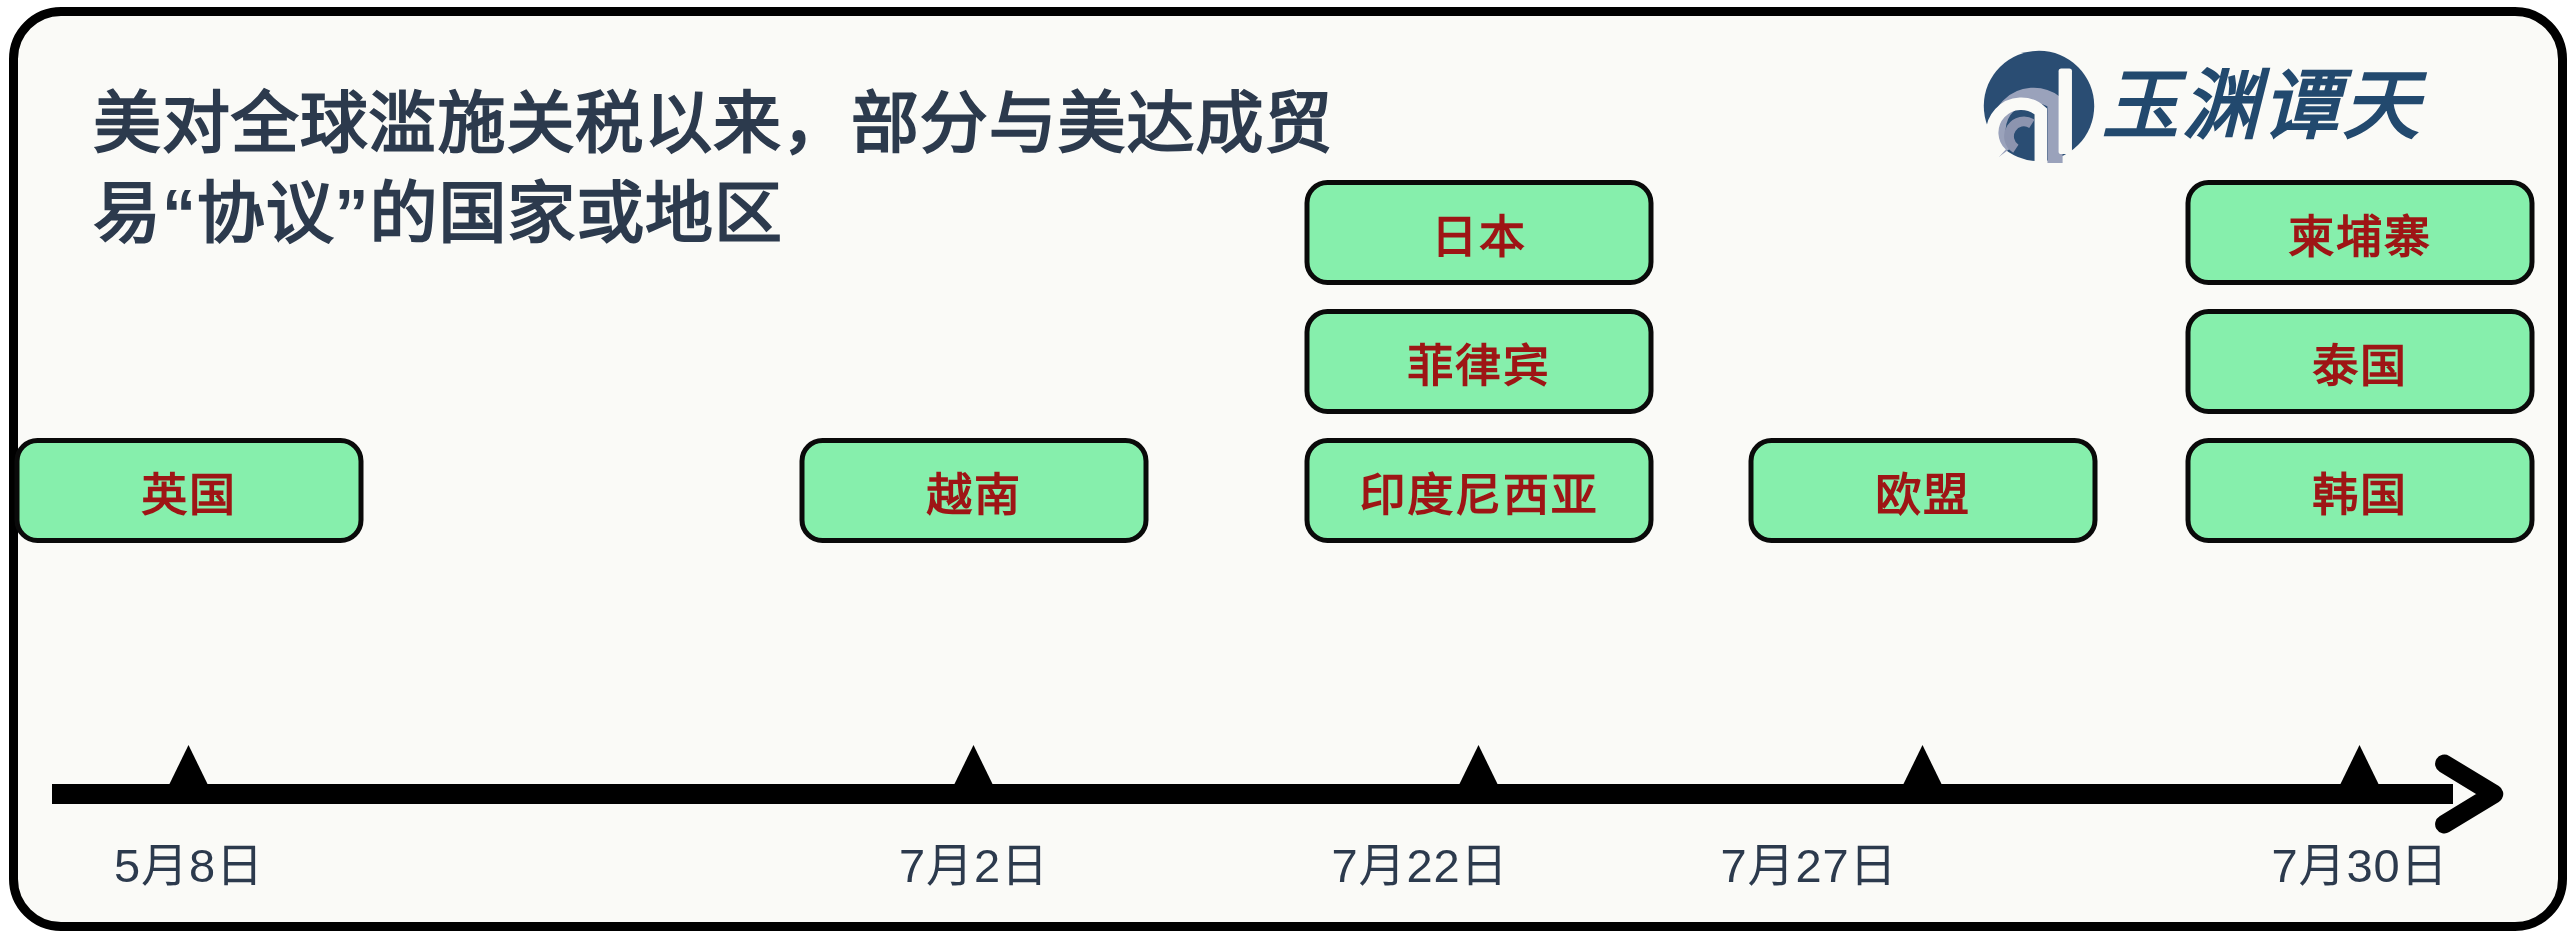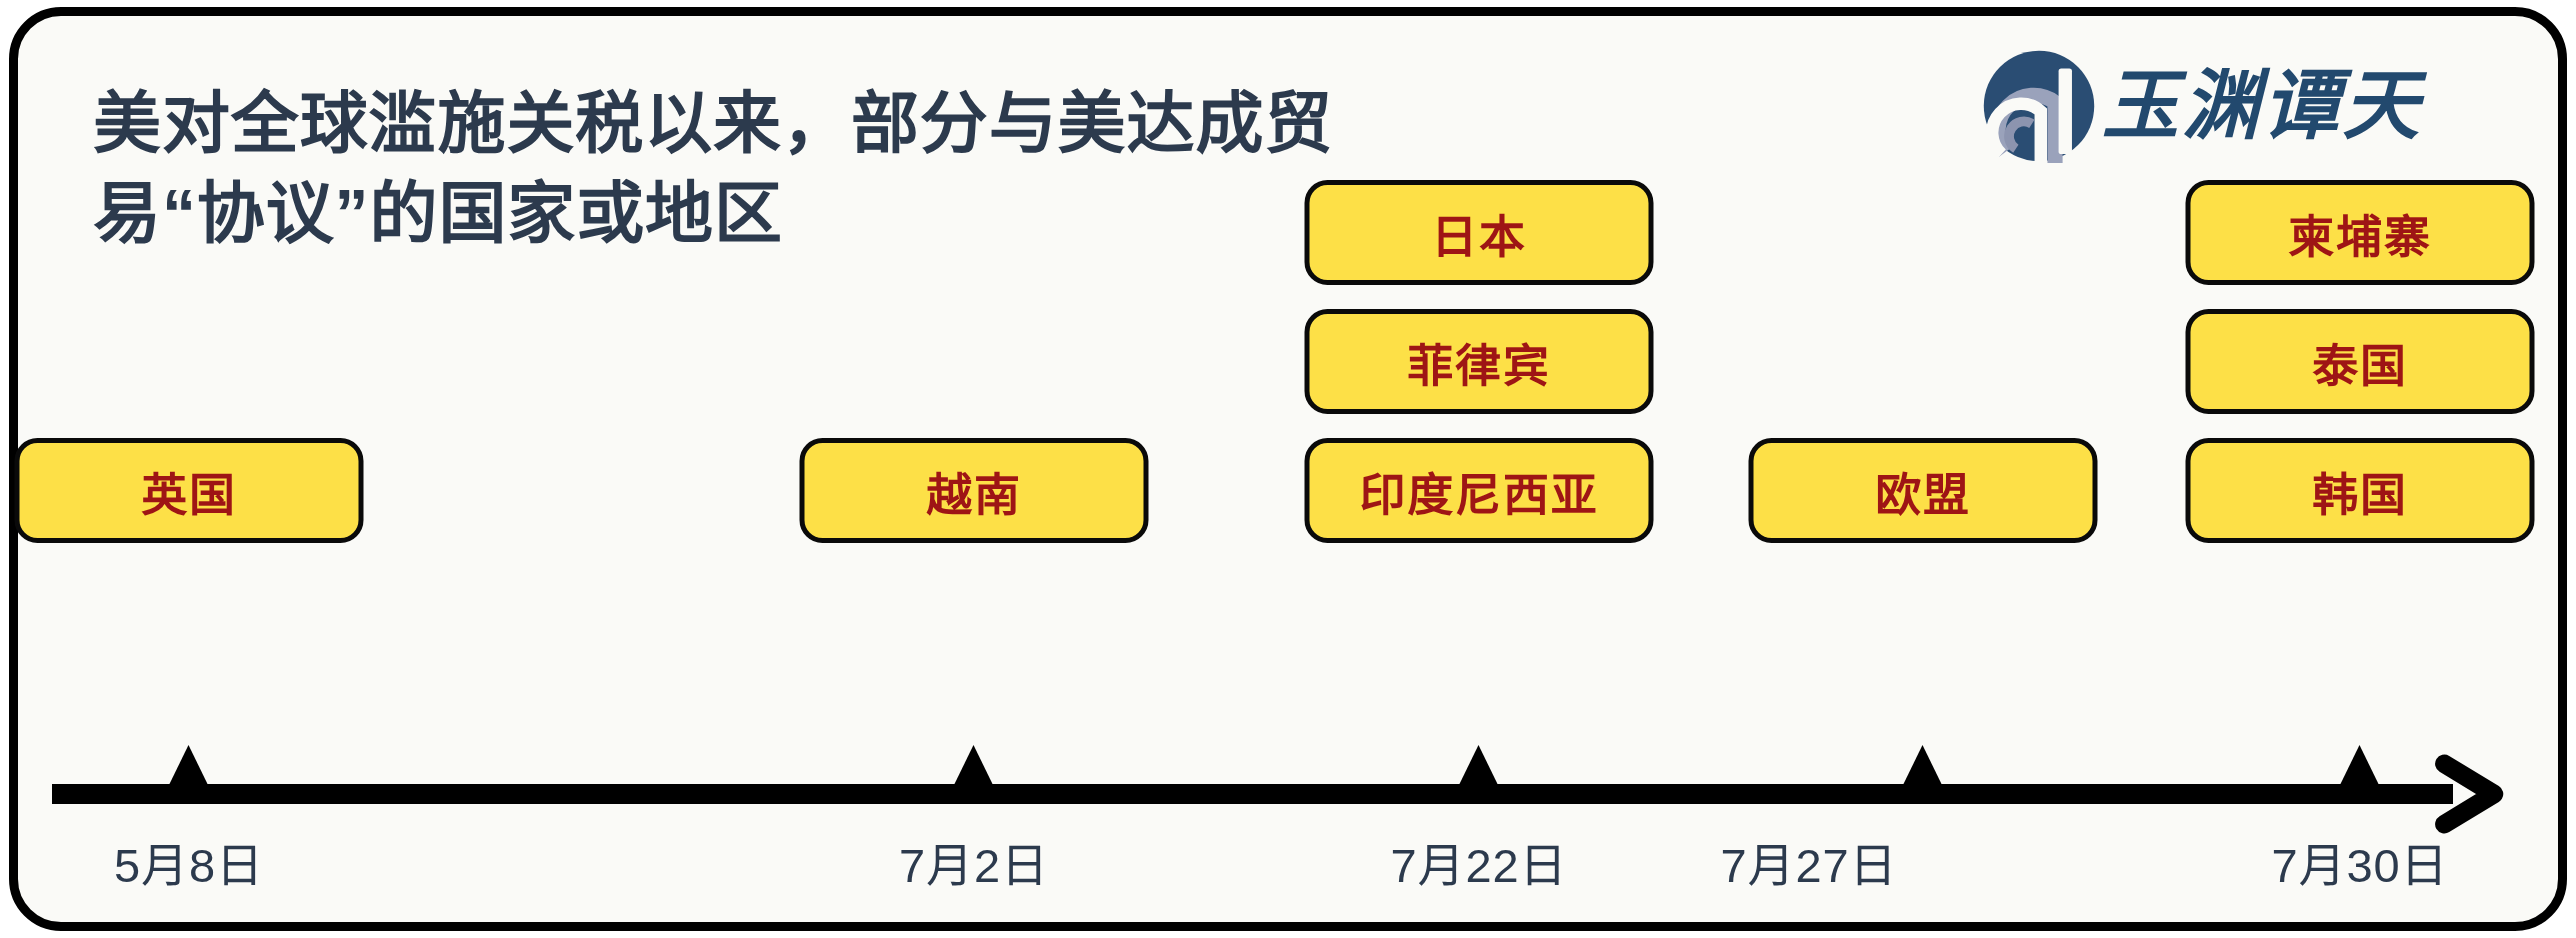--- a/index.html
+++ b/index.html
@@ -133,21 +133,21 @@
     transform: translateX(-50%);
     display: flex;
     flex-direction: column-reverse;   
     align-items: center;
     gap: 24px;
   }
   .pill {
     box-sizing: border-box;
     width: 349px;
     height: 105px;
-    background: #fde047;
+    background: #86efac;
     border: 5.3px solid #0A0A0A;
     border-radius: 23px;
     color: #9E1515;
     font-size: 46px;
     font-weight: bold;
     letter-spacing: 1.8px;
     display: flex;
     align-items: center;
     justify-content: center;
     white-space: nowrap;
@@ -194,21 +194,21 @@
     </svg>
 
     <div class="tick" style="left:189px"></div>
     <div class="tick" style="left:974px"></div>
     <div class="tick" style="left:1479px"></div>
     <div class="tick" style="left:1923px"></div>
     <div class="tick" style="left:2360px"></div>
 
     <div class="date-label" style="left:189px">5月8日</div>
     <div class="date-label" style="left:974px">7月2日</div>
-    <div class="date-label" style="left:1479px">7月22日</div>
+    <div class="date-label" style="left:1420px">7月22日</div>
     <div class="date-label" style="left:1809px">7月27日</div>
     <div class="date-label" style="left:2360px">7月30日</div>
 
     <div class="column" style="left:189px">
       <div class="pill">英国</div>
     </div>
 
     <div class="column" style="left:974px">
       <div class="pill">越南</div>
     </div>

